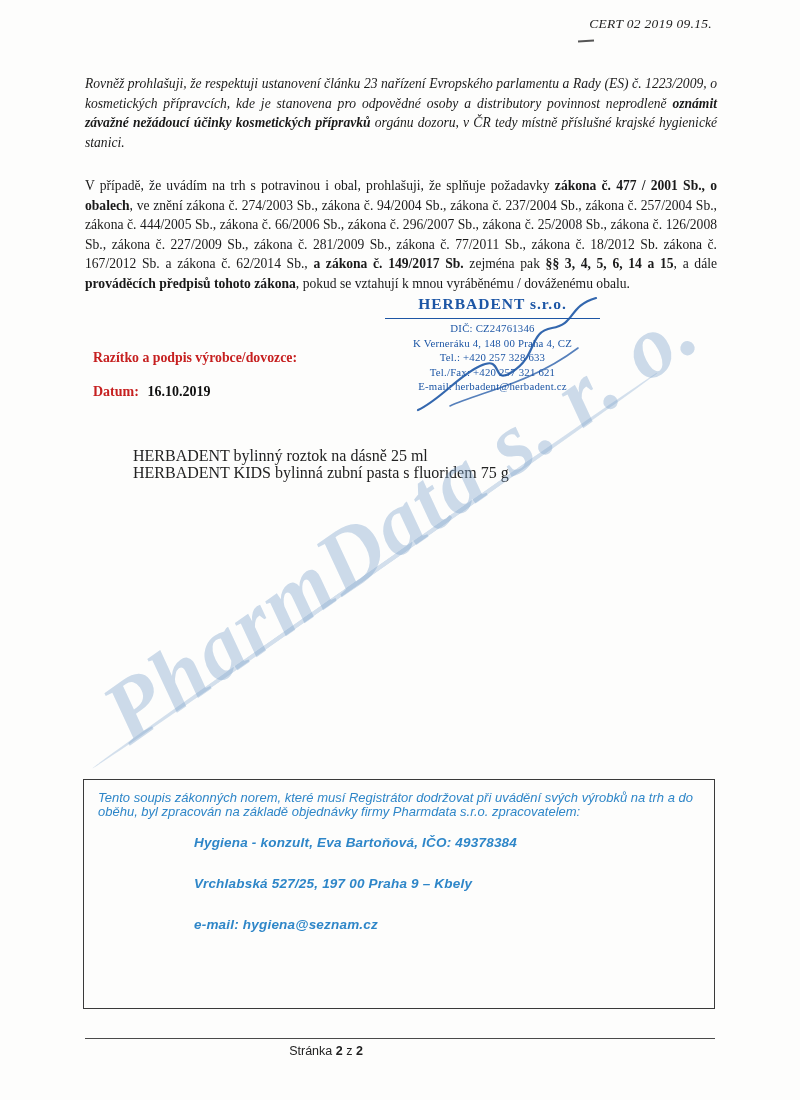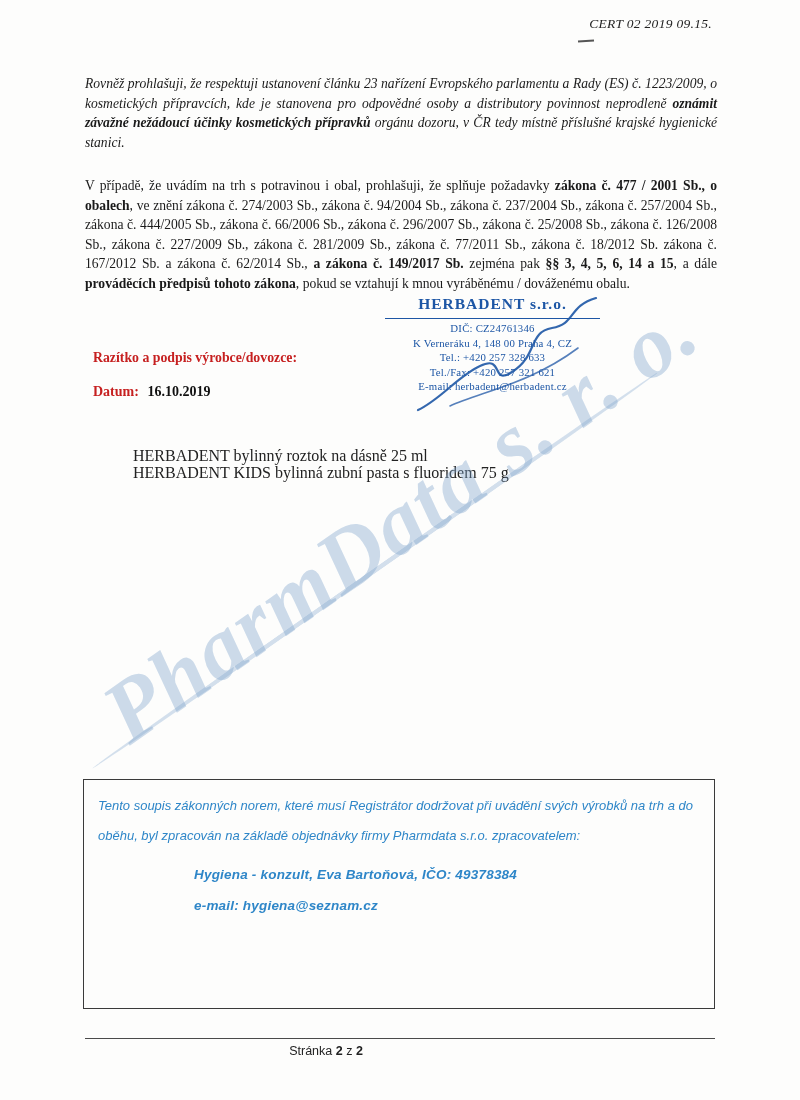--- a/index.html
+++ b/index.html
@@ -100,25 +100,25 @@
     box-sizing:border-box;
     padding:11px 14px;
     font-family:"Liberation Sans", sans-serif;
     font-style:italic;
     color:#2e86c8;
     background:transparent;
     z-index:2;
   }
   .box-intro{
     font-size:13px;
-    line-height:30px;
+    line-height:14px;
   }
   .box-lines{
     margin:16px 0 0 96px;
-    display:flex;flex-direction:column;gap:16px;
+    display:flex;flex-direction:column;gap:26px;
   }
   .box-line{
     font-size:13.5px;
     font-weight:bold;
     letter-spacing:0.2px;
   }
 
   .footer-rule{
     left:85px;top:1038px;width:630px;height:0;
     border-top:1.2px solid #4a4a4a;
@@ -169,20 +169,21 @@
     <div>HERBADENT KIDS bylinná zubní pasta s fluoridem 75 g</div>
   </div>
 
   <div class="abs watermark">PharmData s. r. o.</div>
   <div class="abs watermark-swoosh"></div>
 
   <div class="abs footer-box">
     <div class="box-intro">Tento soupis zákonných norem, které musí Registrátor dodržovat při uvádění svých výrobků na trh a do oběhu, byl zpracován na základě objednávky firmy Pharmdata s.r.o. zpracovatelem:</div>
     <div class="box-lines">
       <div class="box-line">Hygiena - konzult, Eva Bartoňová, IČO:  49378384</div>
+      <div class="box-line">Vrchlabská 527/25, 197 00   Praha 9 – Kbely</div>
       <div class="box-line">e-mail: hygiena@seznam.cz</div>
     </div>
   </div>
 
   <div class="abs footer-rule"></div>
   <div class="abs footer-page"><span>Stránka </span><span style="font-weight: bold;">2</span><span> z </span><span style="font-weight: bold;">2</span></div>
 
 </div>
 
 </body></html>

